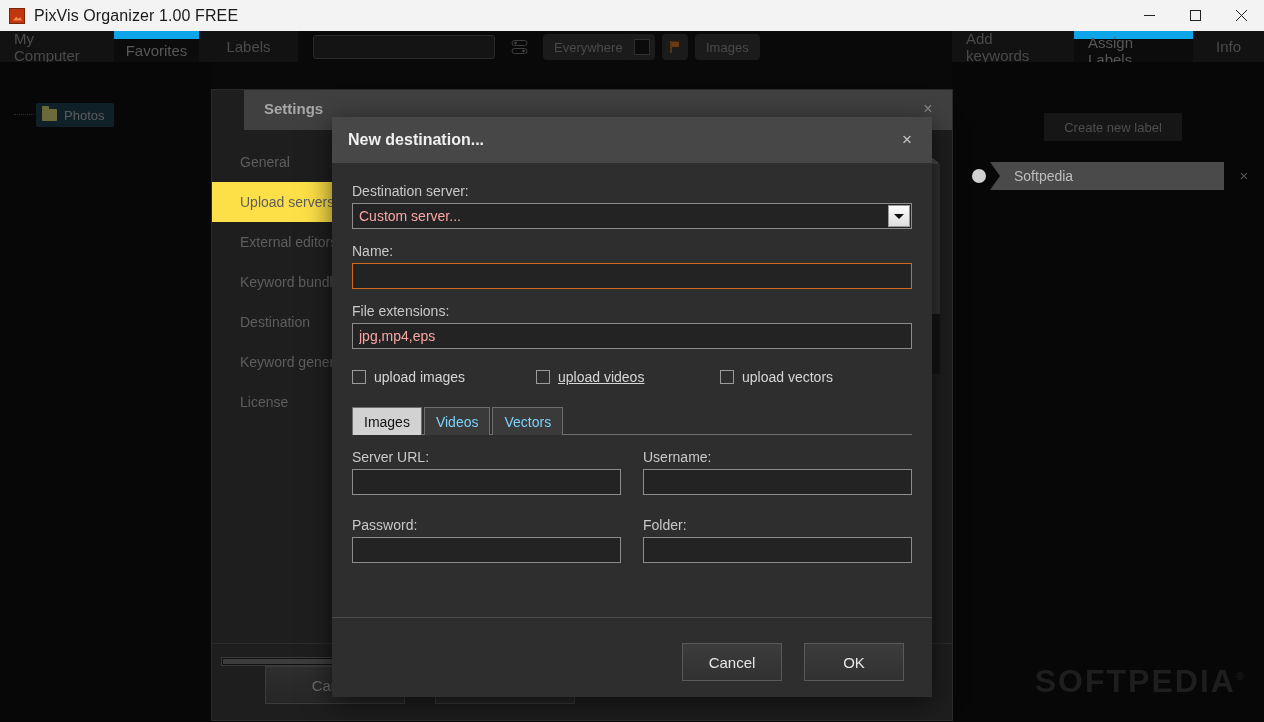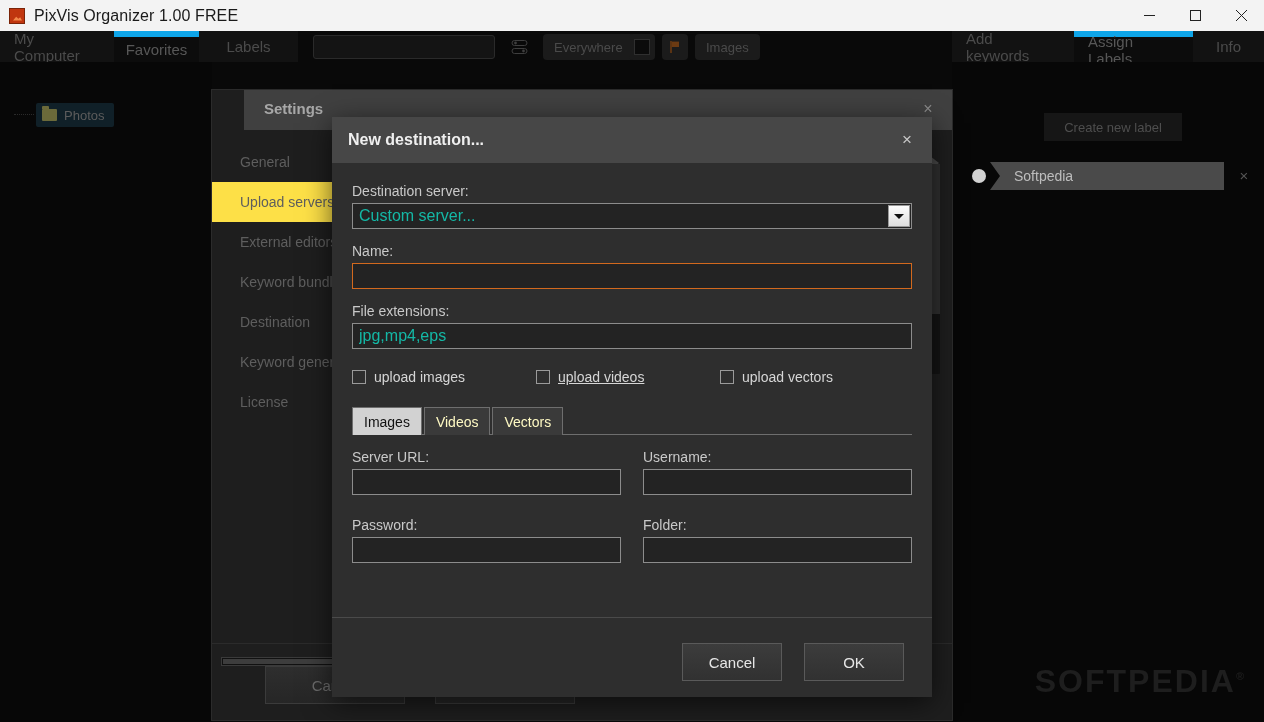--- a/index.html
+++ b/index.html
@@ -39,21 +39,21 @@
 
   
   .app-body { position: absolute; left: 0; top: 31px; width: 1264px; height: 691px; background: #090909; }
 
   .tabrow { position: absolute; left: 0; top: 0; height: 31px; width: 1264px; }
   .tab {
     position: absolute; top: 0; height: 31px; padding: 0 14px;
     display: flex; align-items: center; justify-content: center;
     font-size: 15px; color: #4b4b4b; background: #121212;
   }
-  .tab.active { background: #0c0c0c; color: #575757; border-top: 6px solid #0ea5e9; }
+  .tab.active { background: #0c0c0c; color: #575757; border-top: 8px solid #0ea5e9; }
 
   .searchbox {
     position: absolute; left: 313px; top: 4px; width: 182px; height: 24px;
     background: #141414; border: 1px solid #2a2a2a; border-radius: 3px;
   }
   .toolbar-ico {
     position: absolute; display: flex; align-items: center; justify-content: center;
     color: #3a3a3a;
   }
   .pill {
@@ -160,21 +160,21 @@
   .dest-title { position: absolute; left: 16px; top: 14px; font-size: 16px; font-weight: bold; color: #efefef; }
   .dest-x {
     position: absolute; right: 14px; top: 12px; width: 22px; height: 22px;
     color: #c8c8c8; font-size: 17px; display: flex; align-items: center; justify-content: center;
   }
   .dest-body { position: absolute; left: 0; top: 46px; width: 600px; height: 454px; padding: 20px 20px 0 20px; }
 
   .fld-label { font-size: 14px; color: #c9c9c9; margin-bottom: 4px; }
   .txt-input {
     width: 100%; height: 26px; background: #232323; border: 1px solid #8c8c8c;
-    color: #14b8a6; font-size: 16px; padding: 0 6px; font-family: "Liberation Sans", sans-serif;
+    color: #fca5a5; font-size: 14px; padding: 0 6px; font-family: "Liberation Sans", sans-serif;
     outline: none;
   }
   .txt-input.focused { border: 1px solid #d2691e; }
   .gap { height: 14px; }
 
   .combo { position: relative; width: 100%; height: 26px; }
   .combo .txt-input { padding-right: 26px; }
   .combo-btn {
     position: absolute; right: 2px; top: 2px; width: 22px; height: 22px;
     background: linear-gradient(#fdfdfd, #dedede); border: 1px solid #9a9a9a;
@@ -182,21 +182,21 @@
   }
   .combo-arrow { width: 0; height: 0; border-left: 5px solid transparent; border-right: 5px solid transparent; border-top: 5px solid #111; }
 
   .checkrow { display: flex; margin-top: 20px; }
   .checkitem { display: flex; align-items: center; gap: 8px; font-size: 14px; color: #d6d6d6; }
   .cbox { width: 14px; height: 14px; background: #2e2e2e; border: 1px solid #9a9a9a; flex: none; }
 
   .tabs { display: flex; margin-top: 22px; align-items: flex-end; }
   .ftab {
     height: 28px; padding: 0 11px; display: flex; align-items: center;
-    font-size: 14px; color: #fef9c3; background: #3a3a3a; border: 1px solid #6e6e6e;
+    font-size: 14px; color: #7dd3fc; background: #3a3a3a; border: 1px solid #6e6e6e;
     border-bottom: none; margin-right: 2px;
   }
   .ftab.active { background: #d2d2d2; color: #111; }
   .tabs-rule { border-top: 1px solid #6e6e6e; margin-top: -1px; }
 
   .grid2 { display: flex; gap: 22px; margin-top: 14px; }
   .grid2 > div { flex: 1; }
 
   .dest-foot { position: absolute; left: 0; bottom: 0; width: 600px; height: 80px; border-top: 1px solid #4a4a4a; }
   .dest-btn {

